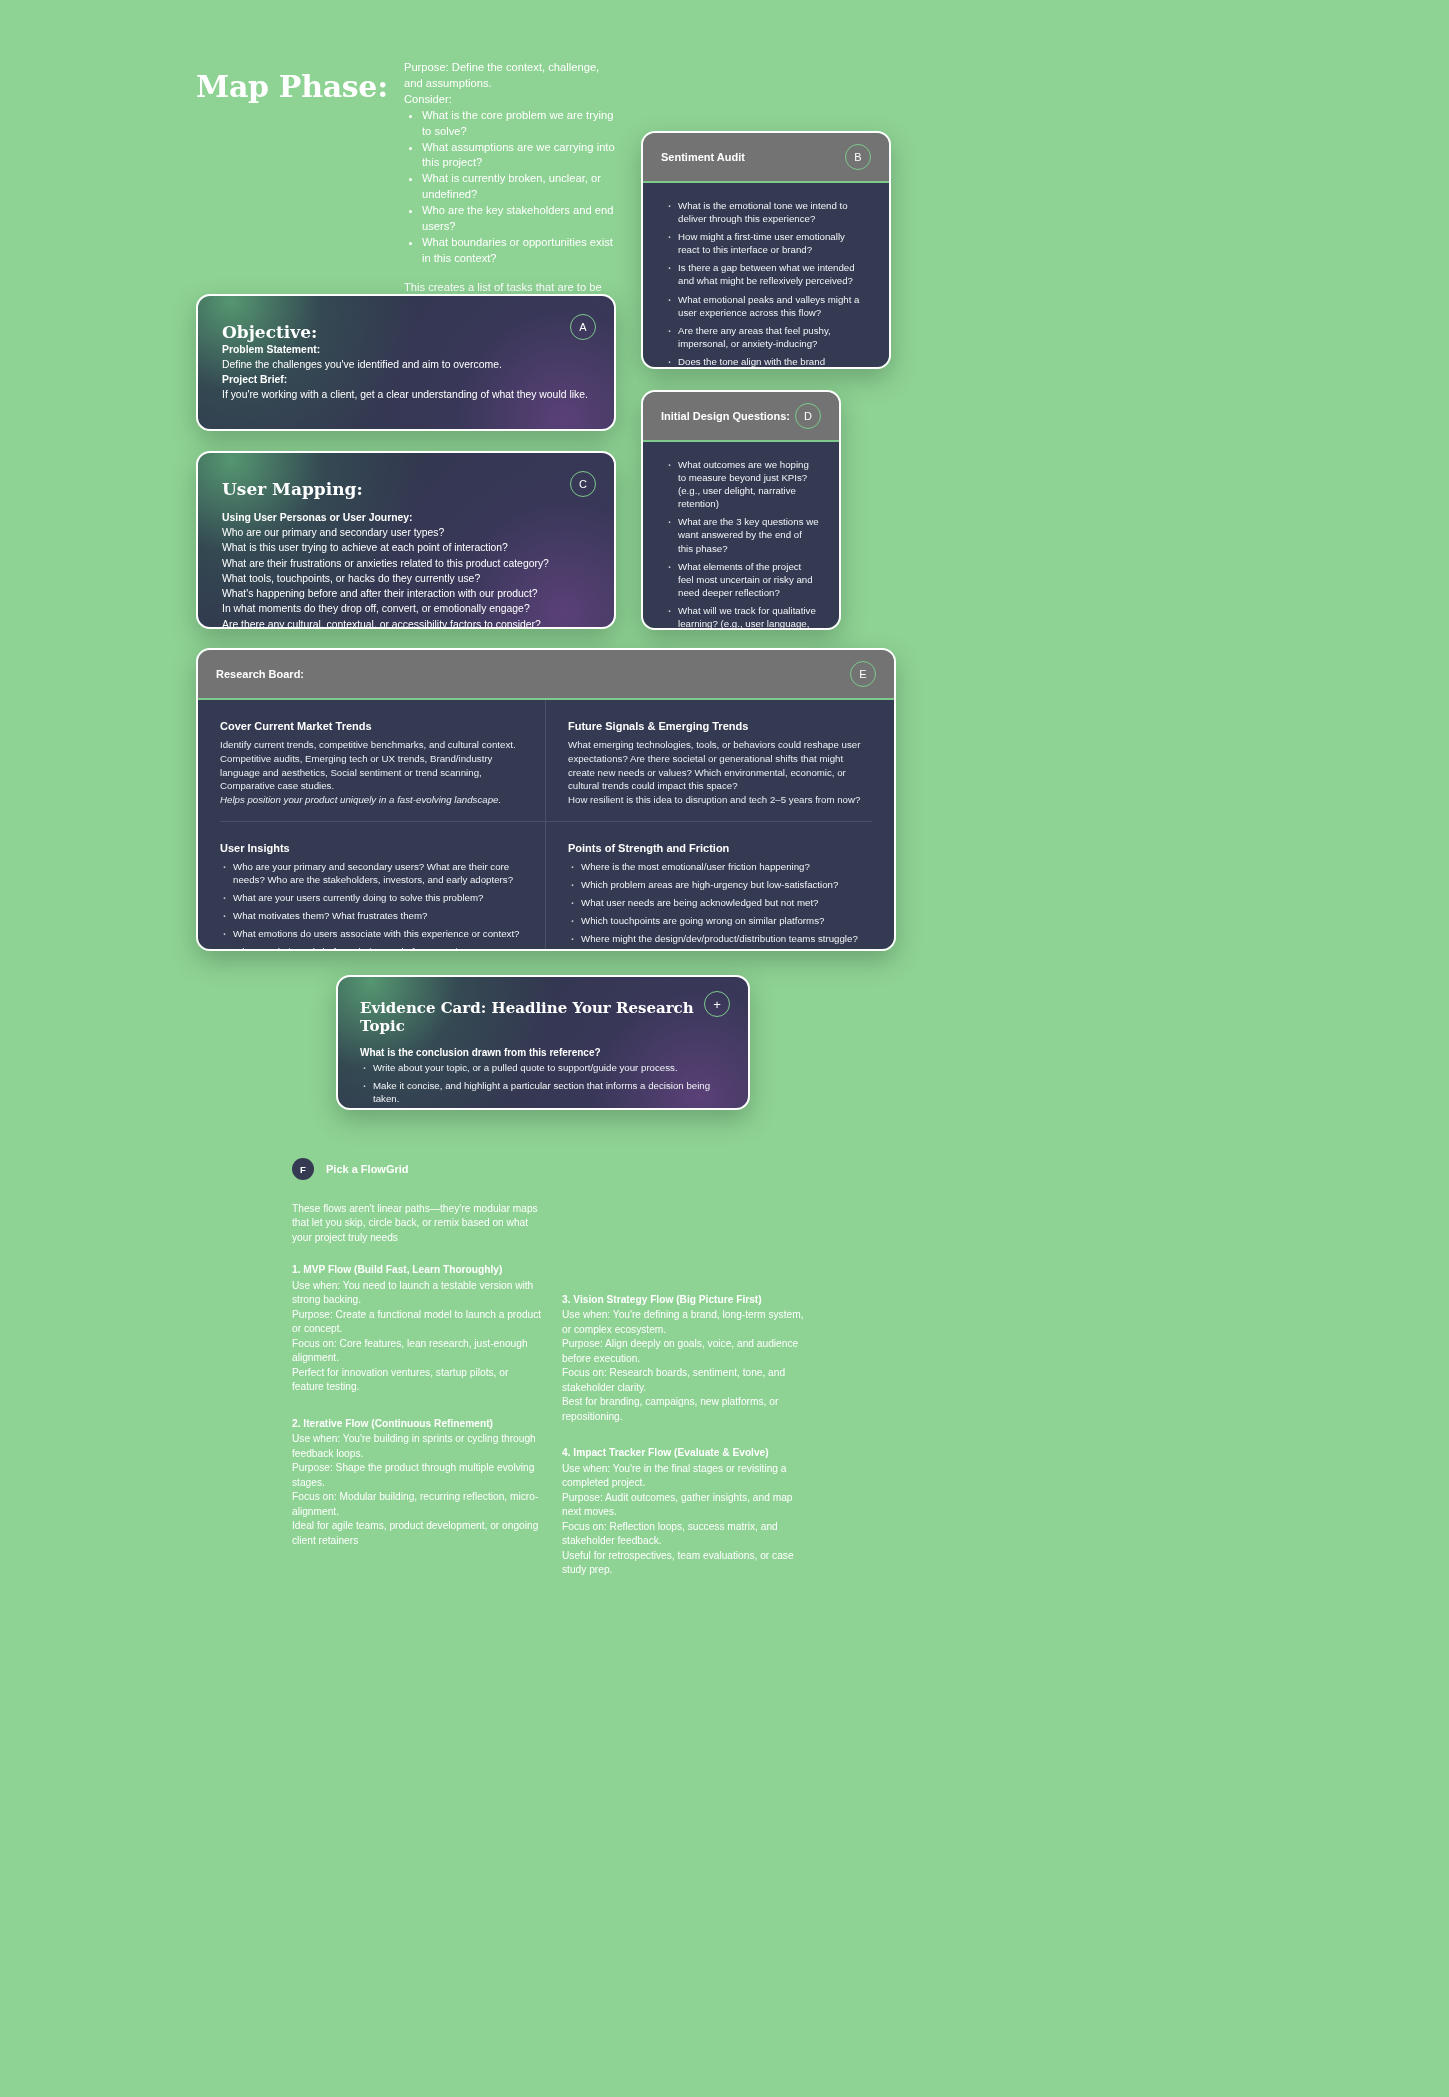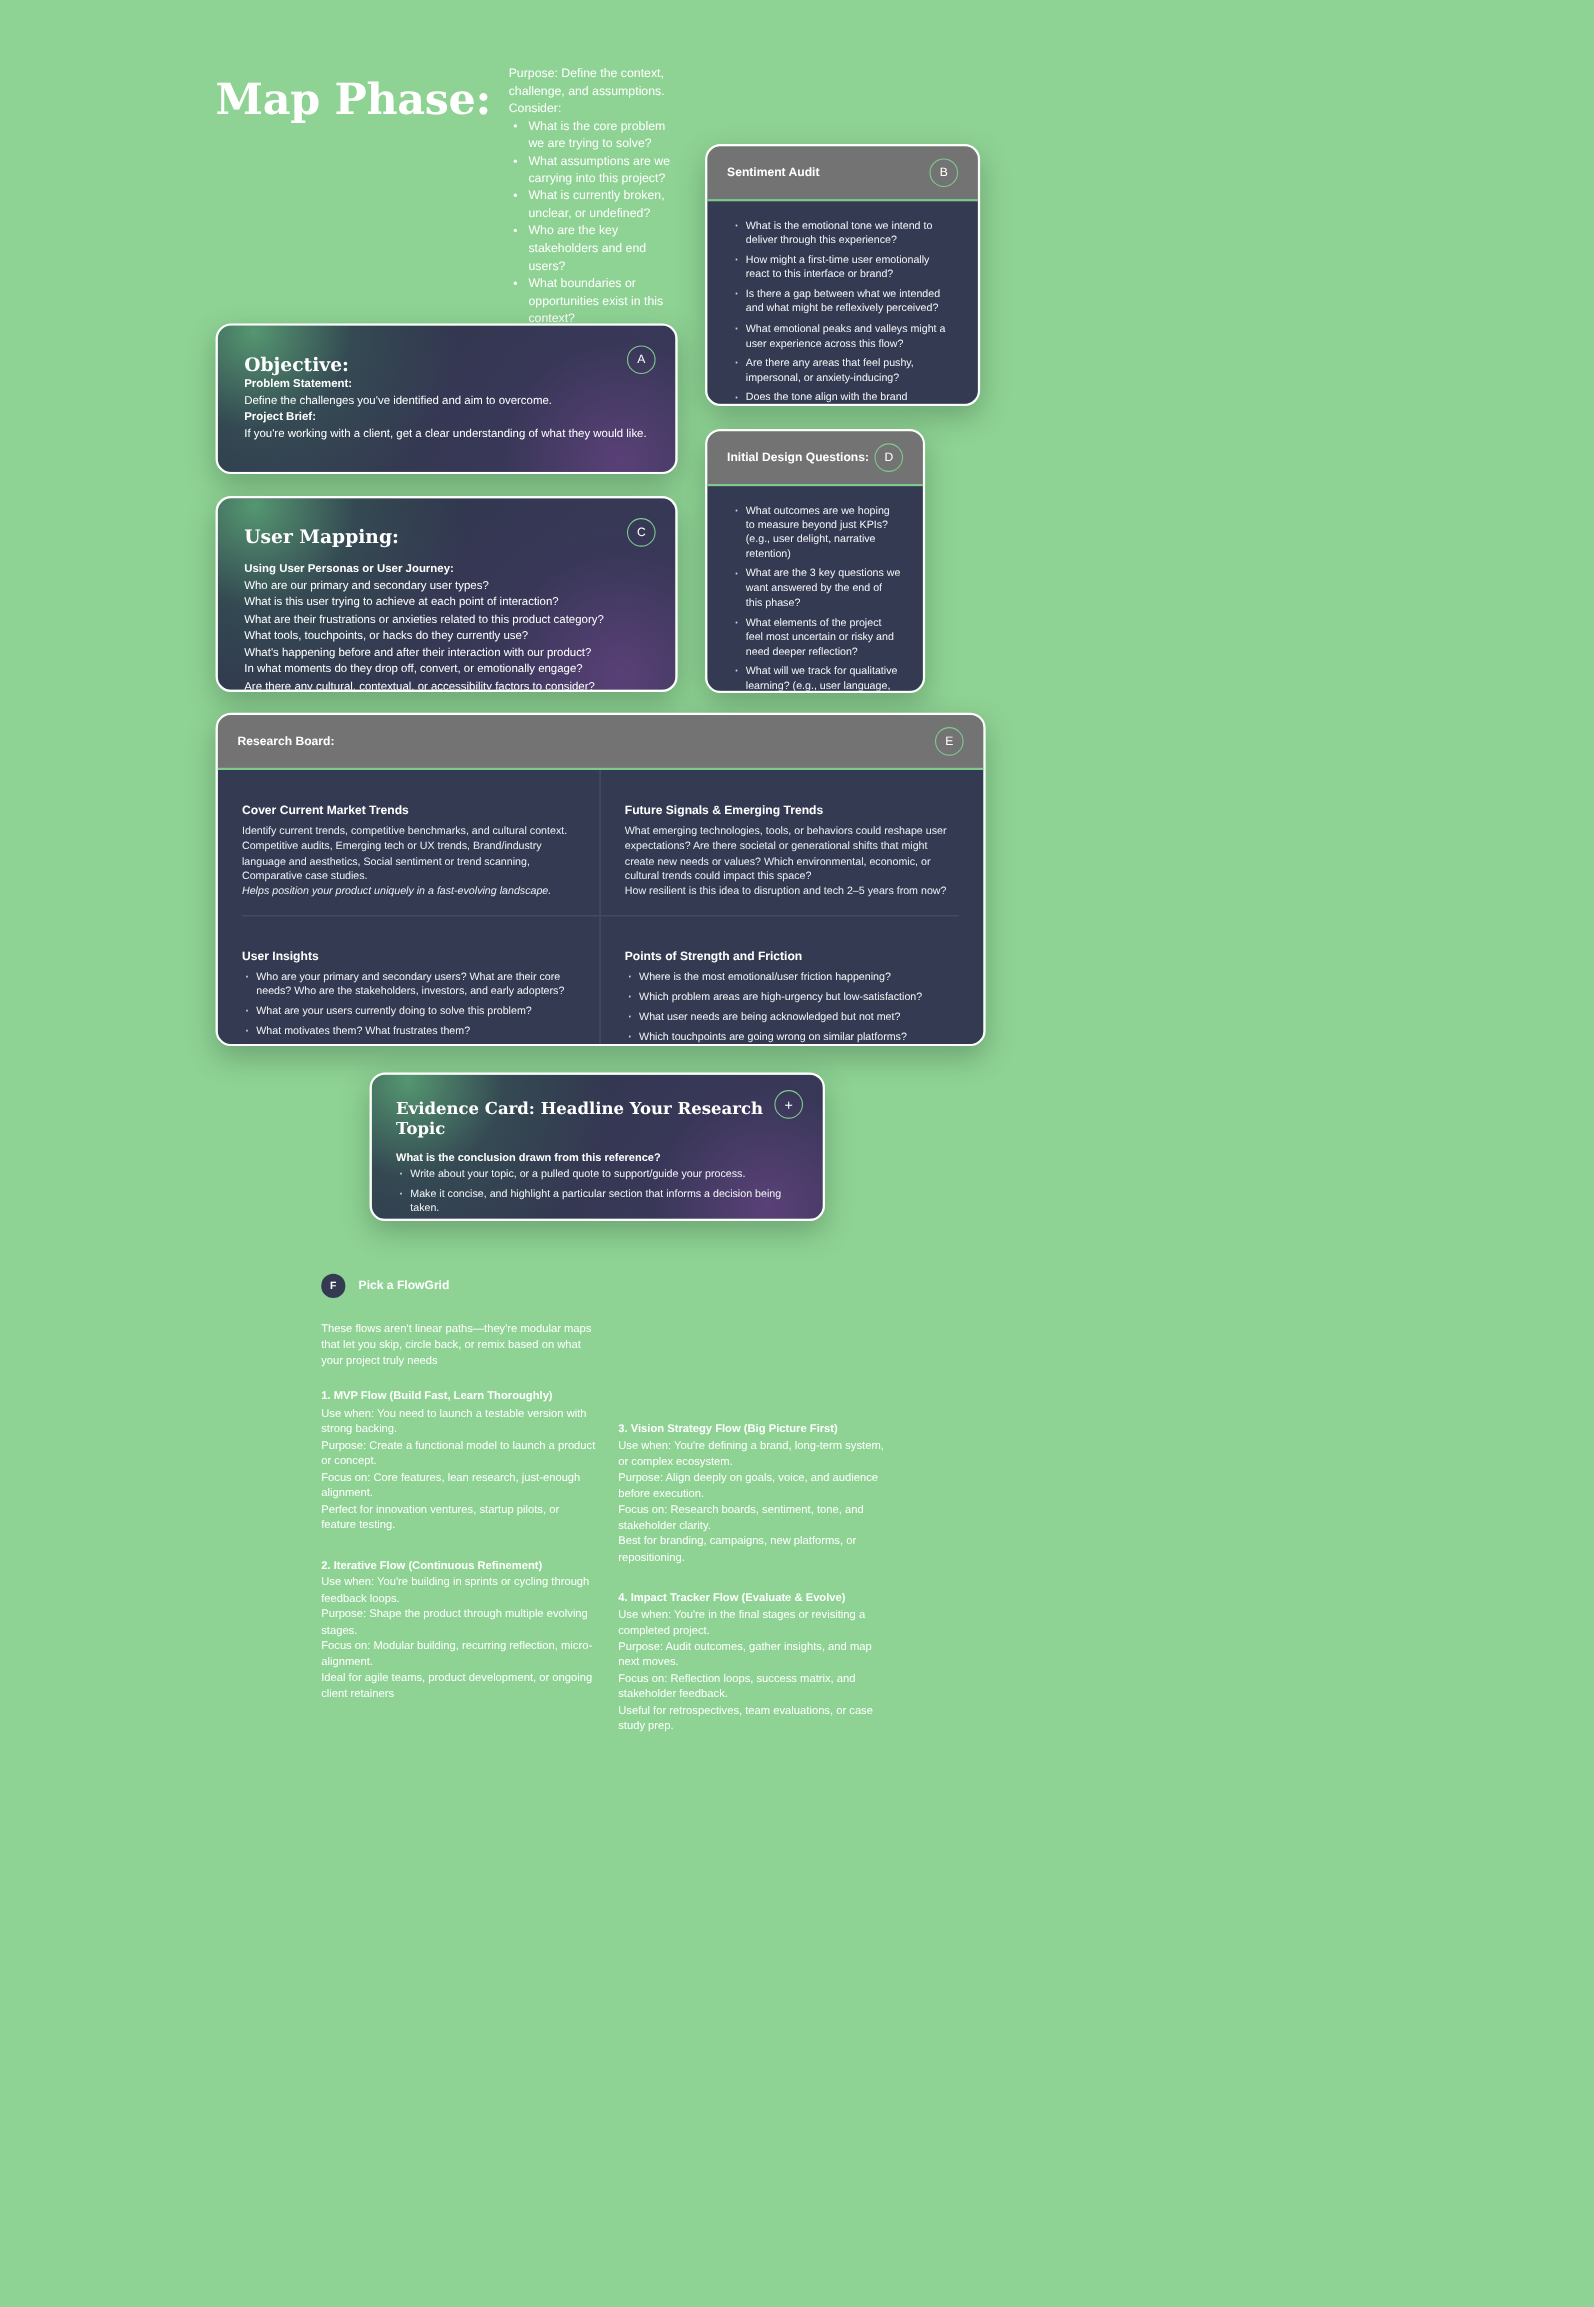--- a/index.html
+++ b/index.html
@@ -13,21 +13,21 @@
     overflow-x: hidden;
   }
 
   .canvas { position: relative; width: 1449px; min-height: 2097px; }
 
   
   .intro { position: absolute; left: 196px; top: 60px; width: 420px; display: flex; gap: 16px; }
   .phase-title {
     font-family: "DejaVu Serif", serif;
     font-weight: 700;
-    font-size: 39px;
+    font-size: 30px;
     color: #ffffff;
     letter-spacing: -0.3px;
     white-space: nowrap;
     line-height: 1.1;
     padding-top: 10px;
   }
   .intro-body { width: 268px; color: #ffffff; font-size: 11.2px; line-height: 1.42; }
   .intro-body p { margin-bottom: 0; }
   .intro-body ul { margin: 0 0 0 18px; list-style: disc; }
   .intro-body ul li { margin: 0; }
@@ -105,21 +105,21 @@
   }
   ul.bullets li::before {
     content: "·";
     position: absolute; left: 2px; top: -2px;
     font-size: 15px; color: #cfd4de; line-height: 1;
   }
 
   
   #card-research { left: 196px; top: 648px; width: 700px; height: 303px; }
   .rb-grid { display: grid; grid-template-columns: 1fr 1fr; }
-  .rb-cell { padding: 31px 22px 16px 22px; }
+  .rb-cell { padding: 20px 22px 16px 22px; }
   .rb-cell.col-l { border-right: 1px solid #4a5068; }
   .rb-row-top .rb-cell { padding-bottom: 14px; }
   .rb-divider { height: 1px; background: #4a5068; margin: 0 22px; }
   .rb-h { font-size: 11px; font-weight: 700; color: #ffffff; margin-bottom: 6px; }
   .rb-p { font-size: 9.7px; line-height: 1.42; color: #eceff4; }
   .rb-em { font-style: italic; }
 
   
   #card-evidence { left: 336px; top: 975px; width: 414px; height: 135px; }
   .ev-inner { padding: 22px 24px 16px 22px; position: relative; height: 100%; }

